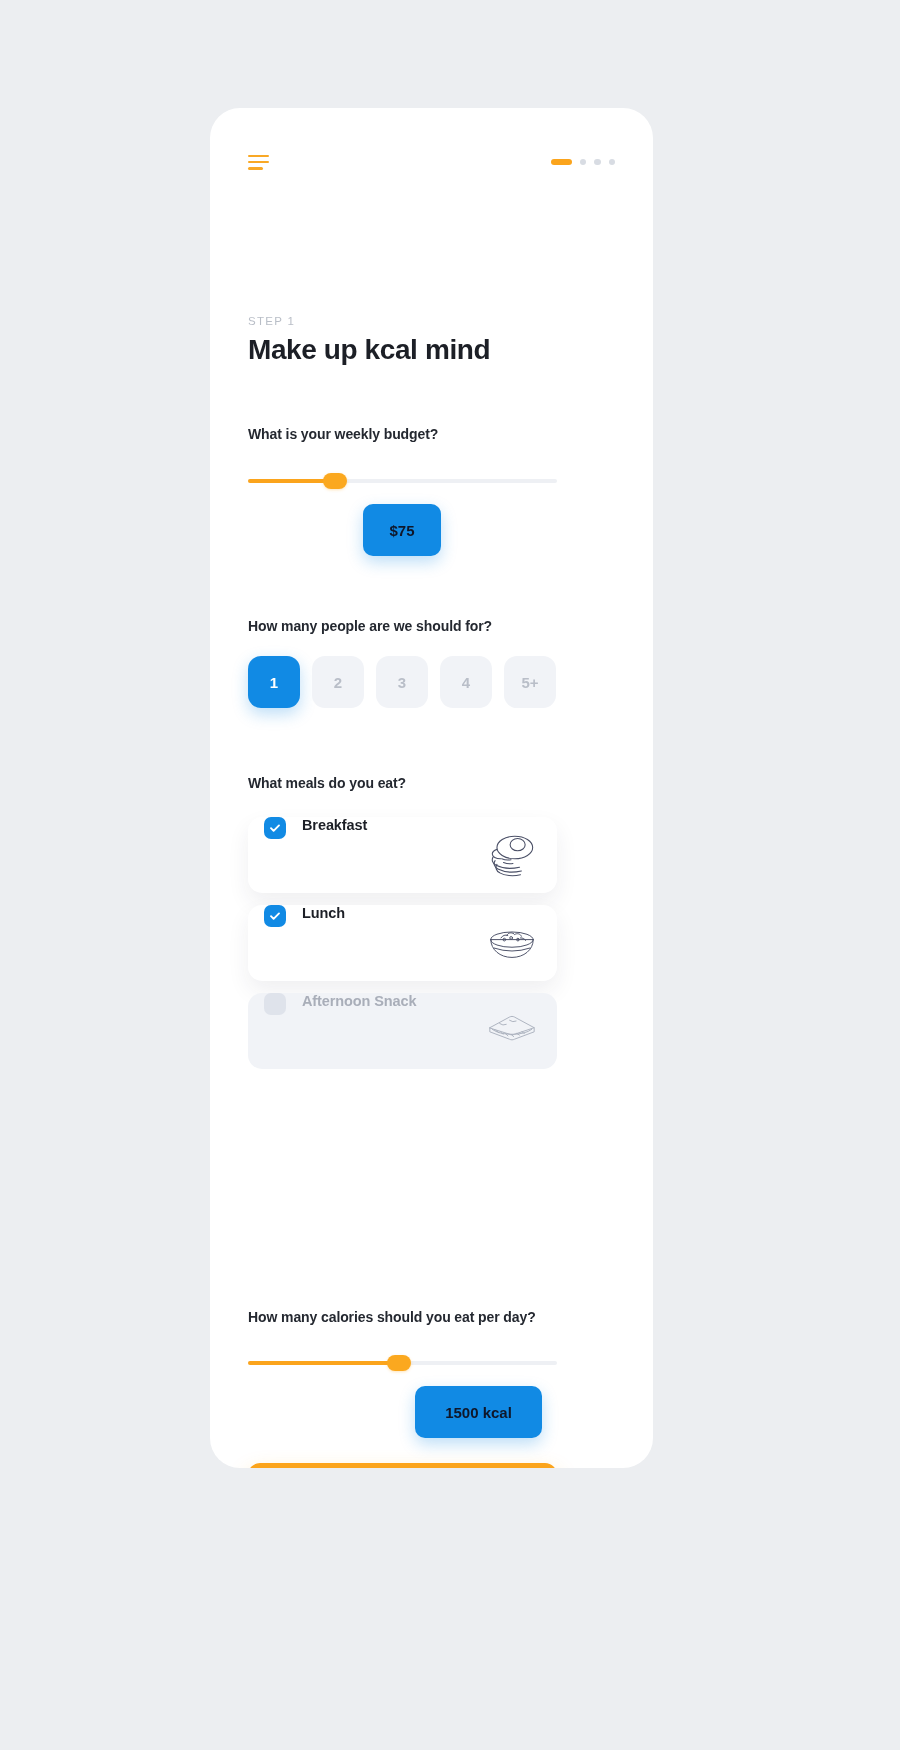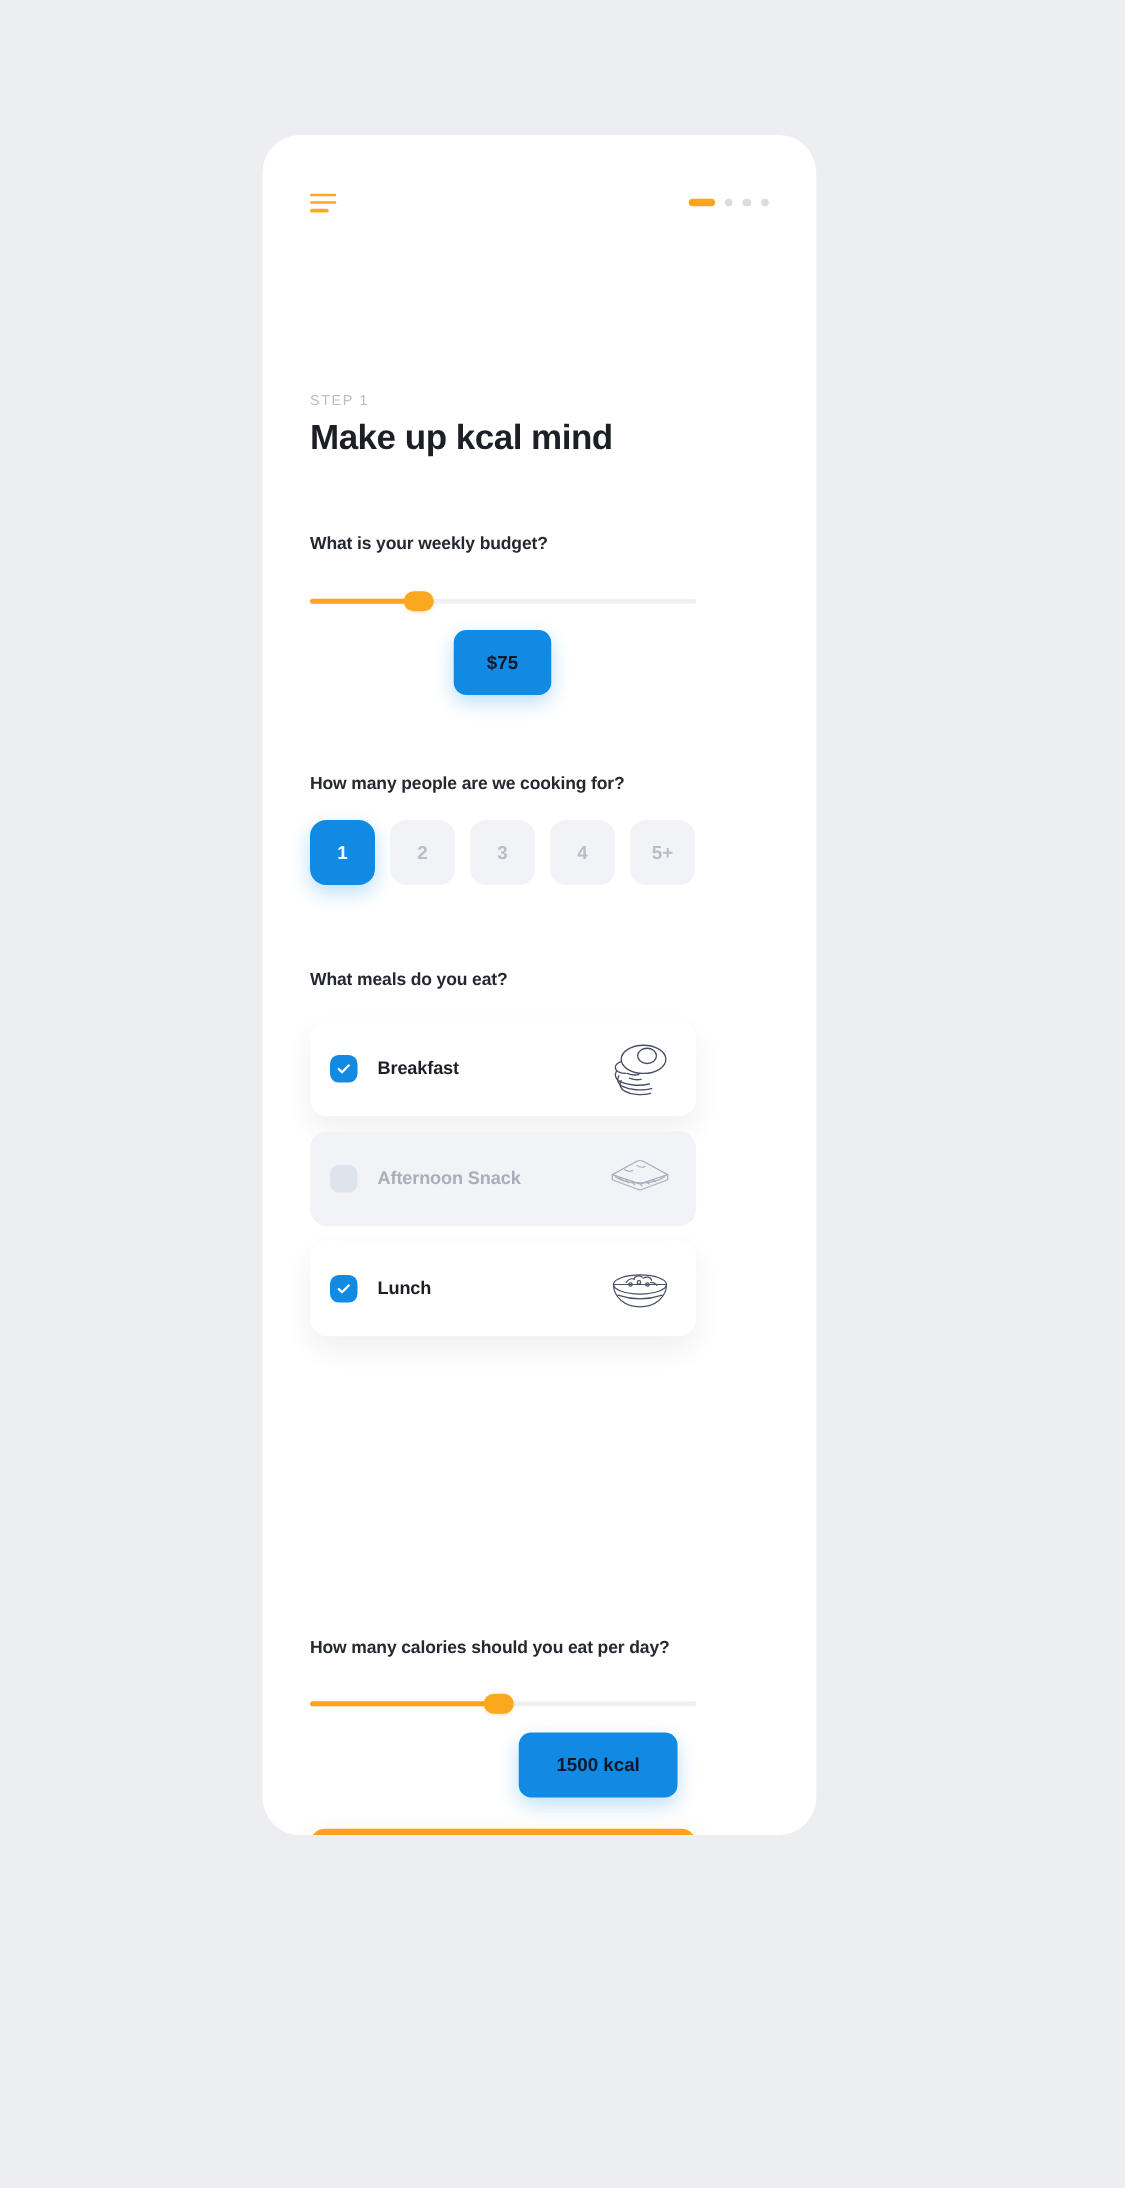--- a/index.html
+++ b/index.html
@@ -217,21 +217,20 @@
     left: 38px;
     top: 709px;
     width: 309px;
   }
   .meal-row {
     position: relative;
     width: 309px;
     height: 76px;
     border-radius: 14px;
     display: flex;
-    align-items: center;
     padding: 0 16px;
     margin-bottom: 12px;
     cursor: pointer;
   }
   .meal-row.on {
     background: #ffffff;
     box-shadow: 0 10px 22px rgba(35,45,70,0.075);
   }
   .meal-row.off {
     background: #f1f3f7;
@@ -324,21 +323,21 @@
     <div class="page-title">Make up kcal mind</div>
 
     <div class="question q-budget">What is your weekly budget?</div>
     <div class="slider slider-budget">
       <div class="slider-track"></div>
       <div class="slider-fill" id="budget-fill" style="width: 28%;"></div>
       <div class="slider-thumb" id="budget-thumb" style="left: 28%;"></div>
     </div>
     <div class="badge badge-budget badge-budget-pos" style="top:396px;left:153px;">$75</div>
 
-    <div class="question q-people">How many people are we cooking for?</div>
+    <div class="question q-people">How many people are we should for?</div>
     <div class="people-row" id="people-row">
         <div class="people-cell active">1</div>
         <div class="people-cell">2</div>
         <div class="people-cell">3</div>
         <div class="people-cell">4</div>
         <div class="people-cell">5+</div>
       </div>
 
     <div class="question q-meals">What meals do you eat?</div>
     <div class="meals" id="meals-list">
@@ -355,52 +354,52 @@
               <ellipse cx="39" cy="17" rx="8" ry="6.5"></ellipse>
               <path d="M17 22c-3 1-5 3-5 5 0 3 4 5 9 5"></path>
               <path d="M13 30c-2 3-1 7 3 9 6 3 16 4 25 2"></path>
               <path d="M15 34c-2 3-1 7 3 9 6 3 16 4 25 2"></path>
               <path d="M17 38c-2 3-1 7 3 9 5 3 14 4 22 2"></path>
               <path d="M22 32q5 2 10 1"></path>
               <path d="M24 36q5 2 10 1"></path>
             </svg>
           </div>
         </div>
-        <div class="meal-row off">
-          <div class="checkbox off"></div>
-          <div class="meal-label">Afternoon Snack</div>
-          <div class="meal-icon">
-            <svg viewBox="0 0 66 56" width="58" height="46">
-              <path d="M6 24L30 11c2-1 4-1 6 0l24 13-24 8c-2 1-4 1-6 0z"></path>
-              <path d="M6 24v5l24 9c2 1 4 1 6 0l24-9v-5"></path>
-              <path d="M9 26q8 6 24 6t24-6"></path>
-              <path d="M13 27l4 3M19 29l3 3M25 31l3 3M32 32l3 3M39 31l3 2M45 29l3 2"></path>
-              <path d="M18 19q4 3 8 1M30 15q4 3 8 1"></path>
-            </svg>
-          </div>
-        </div>
         <div class="meal-row on">
           <div class="checkbox on">
             <svg width="12" height="12" viewBox="0 0 12 12">
               <path d="M2 6.2L4.6 8.8 10 3.4" fill="none" stroke="#ffffff" stroke-width="1.9" stroke-linecap="round" stroke-linejoin="round"></path>
             </svg>
           </div>
           <div class="meal-label">Lunch</div>
           <div class="meal-icon">
             <svg viewBox="0 0 66 56" width="56" height="50">
               <path d="M8 24h50c0 12-11 21-25 21S8 36 8 24z"></path>
               <ellipse cx="33" cy="24" rx="25" ry="9"></ellipse>
               <path d="M20 22c2-3 5-4 8-3M27 19c1-3 5-4 8-2M36 18c3-2 7-1 8 2M43 22c3 0 5 1 6 3"></path>
               <circle cx="24" cy="24" r="1.6"></circle>
               <circle cx="32" cy="22" r="1.6"></circle>
               <circle cx="40" cy="24" r="1.6"></circle>
               <path d="M12 34q21 7 42 0"></path>
             </svg>
           </div>
         </div>
+        <div class="meal-row off">
+          <div class="checkbox off"></div>
+          <div class="meal-label">Afternoon Snack</div>
+          <div class="meal-icon">
+            <svg viewBox="0 0 66 56" width="58" height="46">
+              <path d="M6 24L30 11c2-1 4-1 6 0l24 13-24 8c-2 1-4 1-6 0z"></path>
+              <path d="M6 24v5l24 9c2 1 4 1 6 0l24-9v-5"></path>
+              <path d="M9 26q8 6 24 6t24-6"></path>
+              <path d="M13 27l4 3M19 29l3 3M25 31l3 3M32 32l3 3M39 31l3 2M45 29l3 2"></path>
+              <path d="M18 19q4 3 8 1M30 15q4 3 8 1"></path>
+            </svg>
+          </div>
+        </div>
       </div>
 
     <div class="question q-calories">How many calories should you eat per day?</div>
     <div class="slider slider-calories">
       <div class="slider-track"></div>
       <div class="slider-fill" id="cal-fill" style="width: 49%;"></div>
       <div class="slider-thumb" id="cal-thumb" style="left: 49%;"></div>
     </div>
     <div class="badge badge-calories" style="top:1278px;left:205px;">1500 kcal</div>
 

